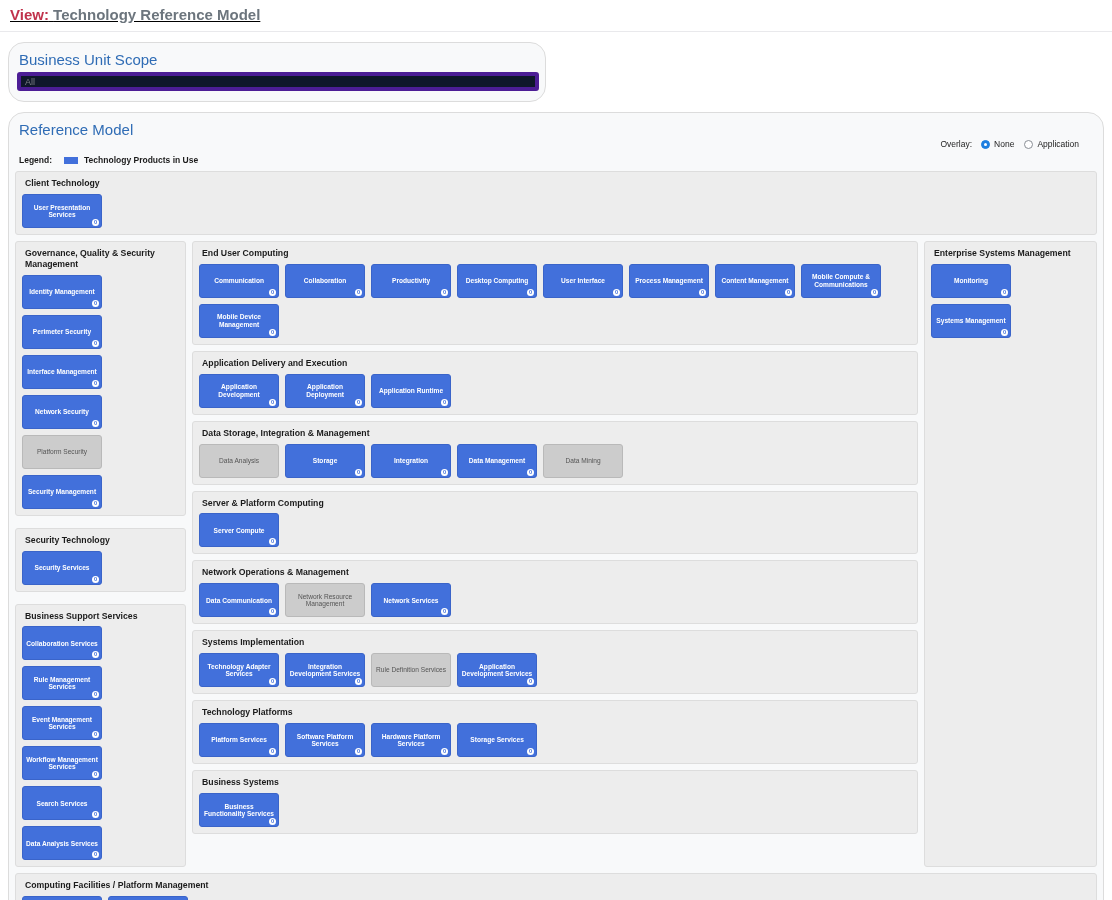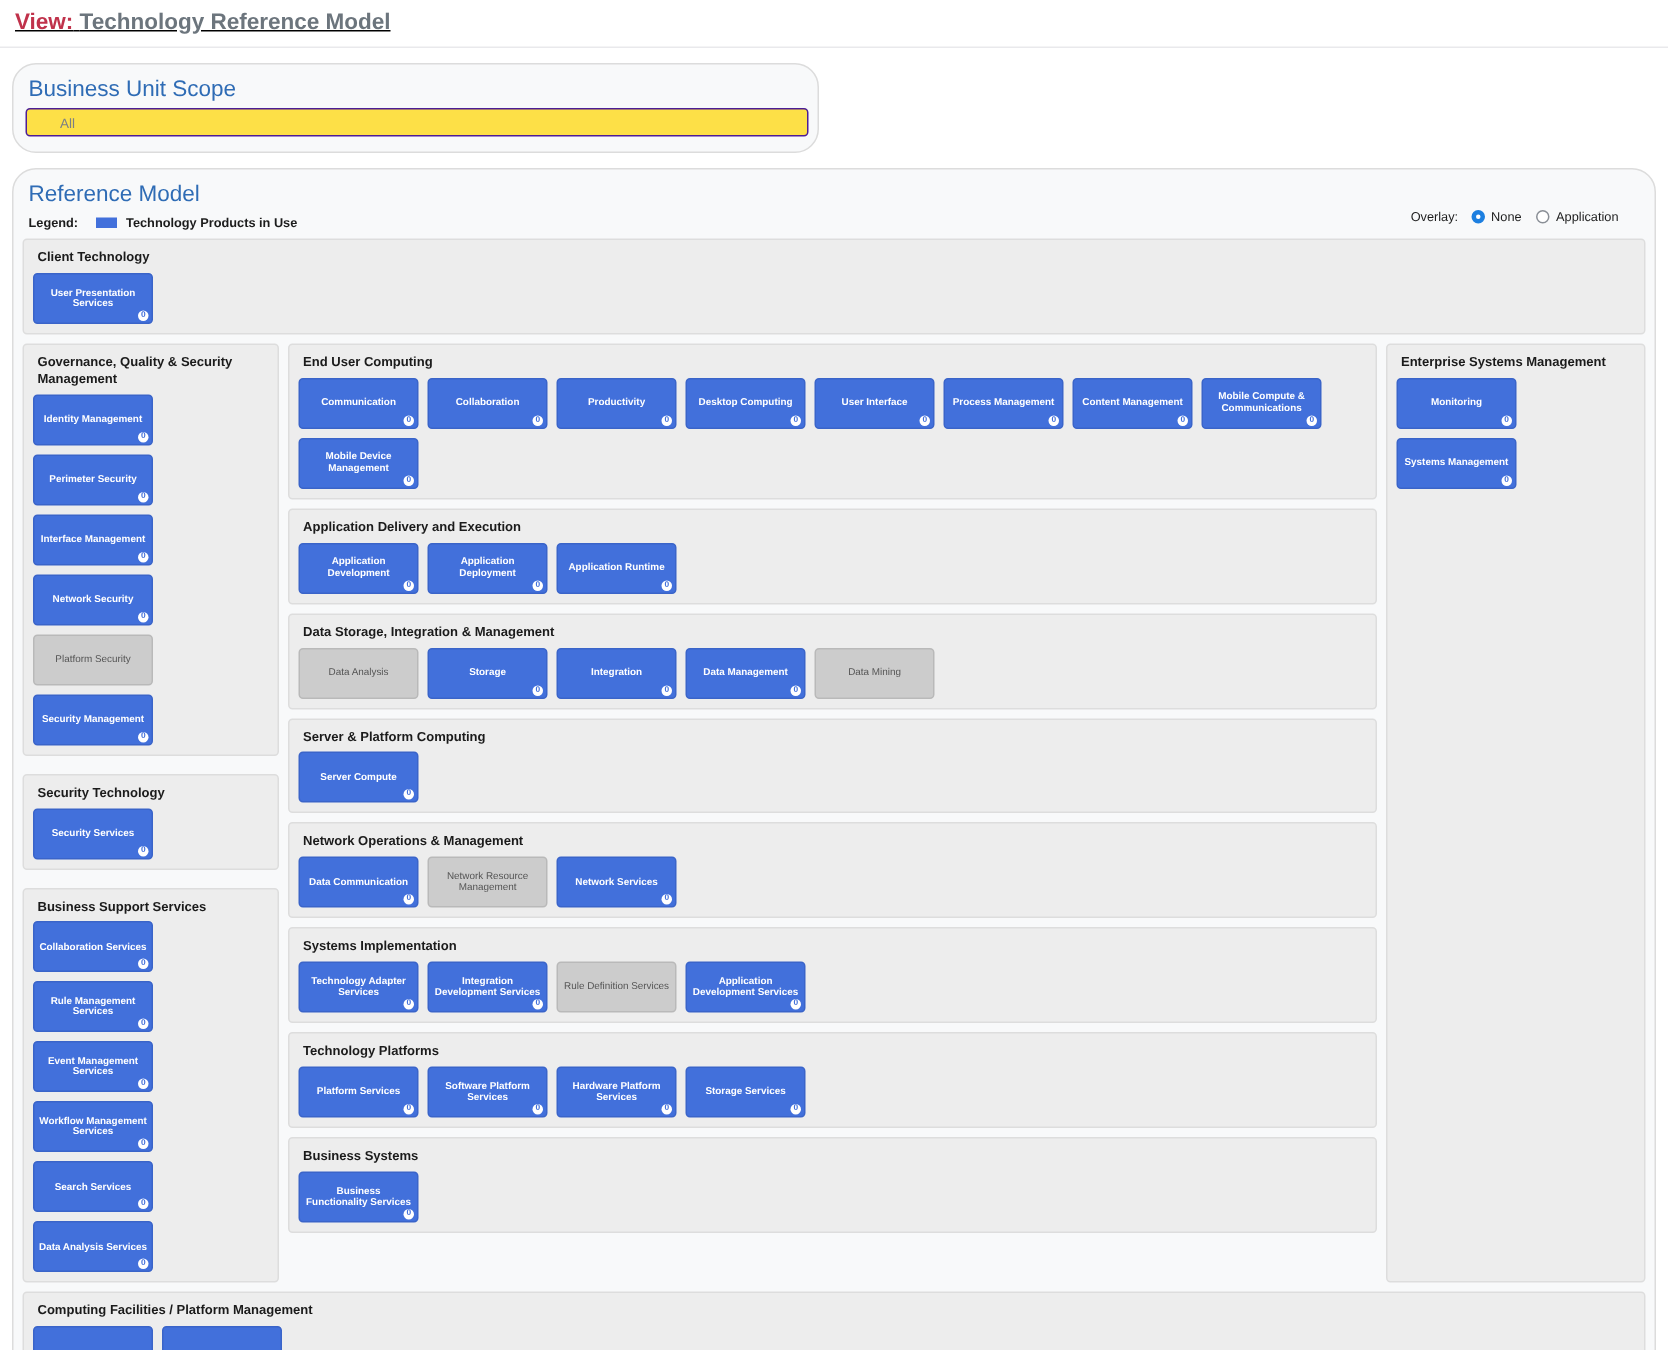--- a/index.html
+++ b/index.html
@@ -43,42 +43,43 @@
     font-size: 9px;
     font-weight: bold;
     color: #2b2b2b;
     padding: 4px 10px 2px 8px;
   }
   .field-input {
     display: block;
     margin: 0 8px 10px 8px;
     width: 522px;
     height: 19px;
-    background: #fde047;
-    border: 1px solid #4c1d95;
+    background: #0f172a;
+    border: 4px solid #4c1d95;
     border-radius: 3px;
     font-size: 9px;
     color: #7c7f85;
-    padding: 0 22px;
+    padding: 0 4px;
     font-family: "Liberation Sans", sans-serif;
   }
 
   
   .ref-model {
     margin: 10px 8px 0 8px;
     width: 1096px;
     position: relative;
   }
   .legend-row {
     display: flex;
     align-items: center;
     padding: 1px 10px 6px 10px;
     font-size: 8.5px;
     font-weight: bold;
     color: #1c1c1c;
+    margin-top: 12px;
   }
   .legend-label { margin-right: 12px; }
   .legend-swatch {
     width: 14px; height: 7px;
     background: #4270db;
     margin-right: 6px;
     display: inline-block;
   }
   .overlay-row {
     position: absolute;

